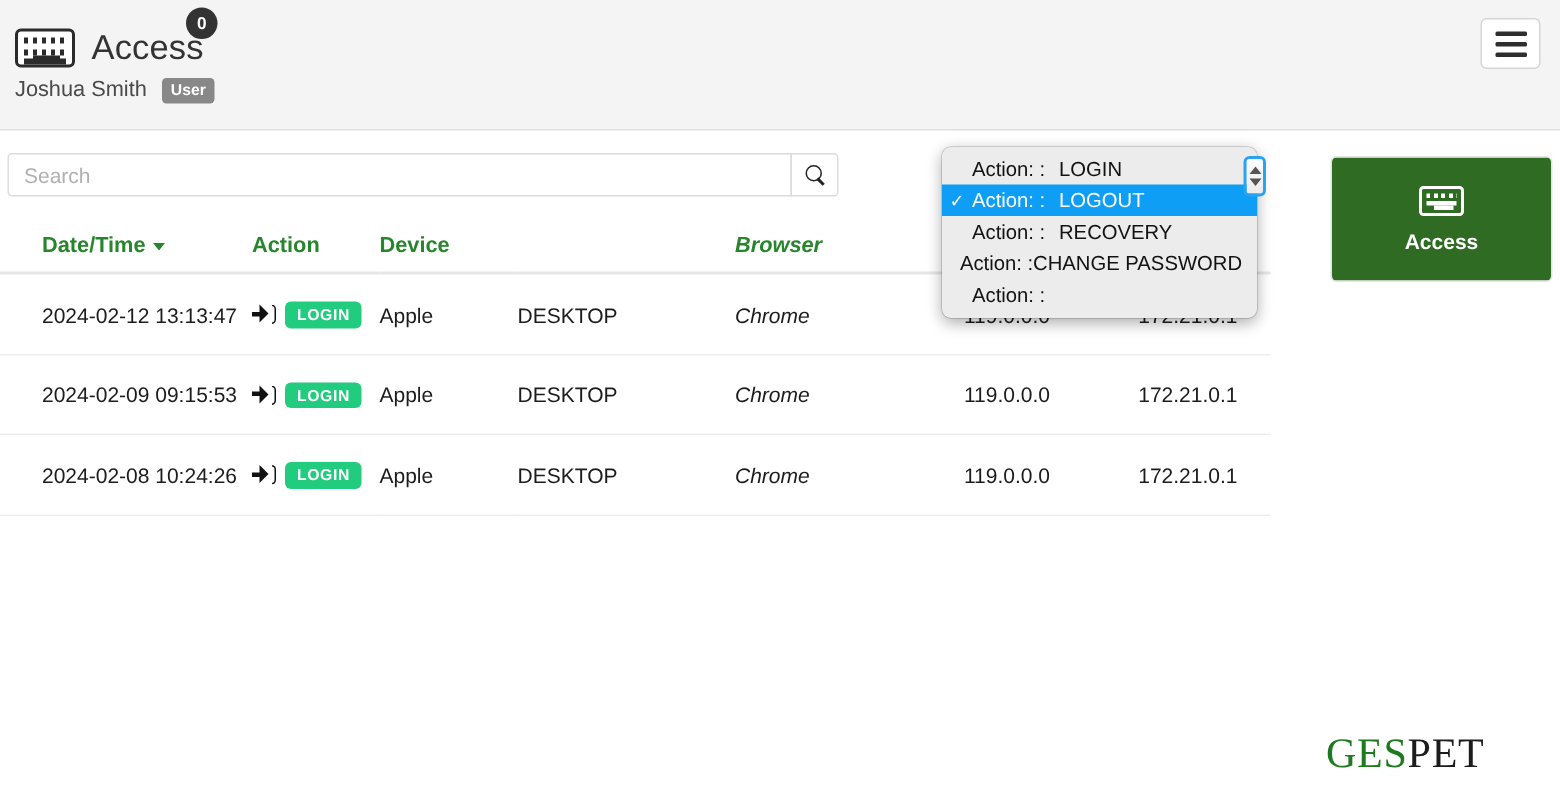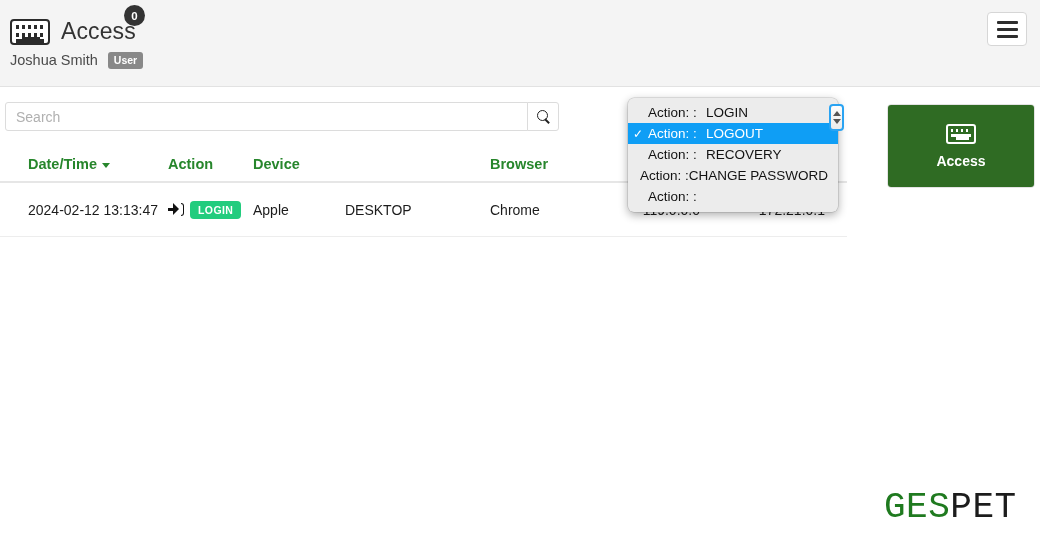--- a/index.html
+++ b/index.html
@@ -135,21 +135,21 @@
   }
   th.num, td.num { text-align: right; padding-right: 22px; }
   td {
     font-size: 14px; color: #1c1c1c; padding: 18px 0 17px 0;
     border-bottom: 1px solid #ededed; vertical-align: middle;
   }
   .c-date { width: 168px; padding-left: 28px; }
   .c-action { width: 85px; }
   .c-device { width: 92px; }
   .c-devtype { width: 145px; }
-  .c-browser { width: 110px; }
+  .c-browser { width: 110px; font-style: italic; }
   .c-ip1 { width: 122px; }
   .c-ip2 { width: 125px; }
   th.c-date { padding-left: 28px; }
   .sort-caret {
     display: inline-block; width: 0; height: 0; margin-left: 5px;
     border-left: 4.5px solid transparent; border-right: 4.5px solid transparent;
     border-top: 5px solid #27862c; vertical-align: middle;
   }
   .action-cell { display: flex; align-items: center; gap: 8px; }
   .login-arrow {
@@ -246,22 +246,22 @@
     background: repeating-linear-gradient(to right,#fff 0 2.5px, transparent 2.5px 5px);
     box-shadow: 0 5px 0 0 #fff;
   }
   .kbd-small .sb {
     position:absolute; left:8px; bottom:2px; width:13px; height:2.5px; background:#fff;
   }
 
   
   .logo {
     position: absolute; left: 884px; top: 487px;
-    font-size: 36px; letter-spacing: .5px;
-    font-family: Liberation Mono, monospace;
+    font-size: 28px; letter-spacing: .5px;
+    font-family: Liberation Serif, serif;
   }
   .logo .g { color: #1f7a1f; }
   .logo .p { color: #1c1c1c; }
 </style>
 </head>
 <body>
 
 <div class="topbar">
   <div class="brand-block">
     <div class="brand-row">
@@ -319,20 +319,52 @@
               </span>
             <span class="badge-login">LOGIN</span>
           </span>
         </td>
         <td class="c-device">Apple</td>
         <td class="c-devtype">DESKTOP</td>
         <td class="c-browser">Chrome</td>
         <td class="c-ip1 num">119.0.0.0</td>
         <td class="c-ip2 num">172.21.0.1</td>
       </tr>
+      <tr>
+        <td class="c-date">2024-02-09 09:15:53</td>
+        <td class="c-action">
+          <span class="action-cell">
+            <span class="login-arrow">
+                <i class="arrow-door"></i>
+              </span>
+            <span class="badge-login">LOGIN</span>
+          </span>
+        </td>
+        <td class="c-device">Apple</td>
+        <td class="c-devtype">DESKTOP</td>
+        <td class="c-browser">Chrome</td>
+        <td class="c-ip1 num">119.0.0.0</td>
+        <td class="c-ip2 num">172.21.0.1</td>
+      </tr>
+      <tr>
+        <td class="c-date">2024-02-08 10:24:26</td>
+        <td class="c-action">
+          <span class="action-cell">
+            <span class="login-arrow">
+                <i class="arrow-door"></i>
+              </span>
+            <span class="badge-login">LOGIN</span>
+          </span>
+        </td>
+        <td class="c-device">Apple</td>
+        <td class="c-devtype">DESKTOP</td>
+        <td class="c-browser">Chrome</td>
+        <td class="c-ip1 num">119.0.0.0</td>
+        <td class="c-ip2 num">172.21.0.1</td>
+      </tr>
     </tbody>
   </table>
 </div>
 
 <div class="select-popup">
   <div class="opt">
     <span class="check"></span>
     <span class="lbl">Action: :</span>
     <span class="val">LOGIN</span>
   </div>

